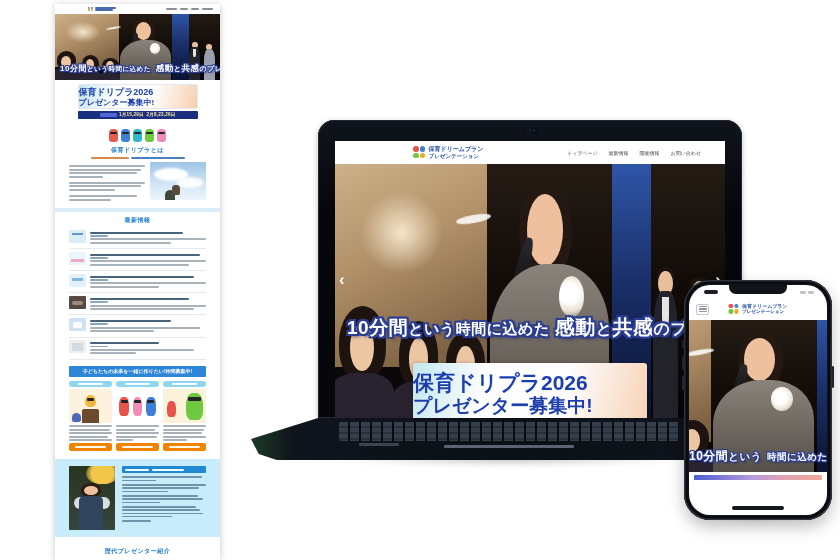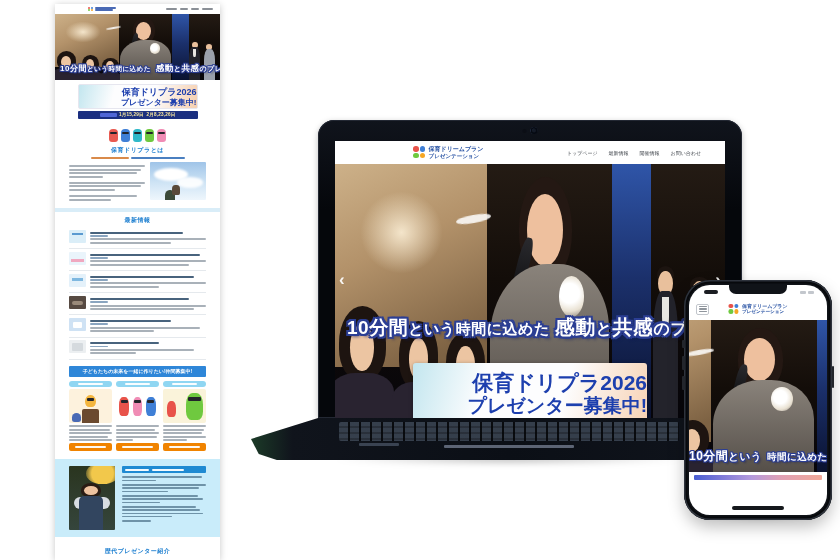--- a/index.html
+++ b/index.html
@@ -53,21 +53,21 @@
   
   .catch{color:#fff;font-weight:bold;line-height:1.18;letter-spacing:.5px;white-space:nowrap;}
   .o2{text-shadow:-2px -2px 0 #2b3e94,2px -2px 0 #2b3e94,-2px 2px 0 #2b3e94,2px 2px 0 #2b3e94,
       0 -2px 0 #2b3e94,0 2px 0 #2b3e94,-2px 0 0 #2b3e94,2px 0 0 #2b3e94,3px 3px 3px rgba(10,20,90,.55);}
   .o1{text-shadow:-1px -1px 0 #2b3e94,1px -1px 0 #2b3e94,-1px 1px 0 #2b3e94,1px 1px 0 #2b3e94,
       0 -1px 0 #2b3e94,0 1px 0 #2b3e94,-1px 0 0 #2b3e94,1px 0 0 #2b3e94,2px 2px 2px rgba(10,20,90,.55);}
   .catch span,.catch b{display:inline;}
 
   
   .grad-card{background:linear-gradient(105deg,#c3e6ef 0%,#fdfdfe 30%,#fdfdfe 62%,#f6cfae 100%);
-    color:#1d3fae;font-weight:bold;text-align:right;}
+    color:#1d3fae;font-weight:bold;text-align:left;}
 
   
   .strip{position:absolute;left:55px;top:4px;width:165px;height:556px;background:#fff;
     box-shadow:0 1px 7px rgba(0,0,0,.22);overflow:hidden;z-index:2;}
   .s-header{height:10px;display:flex;align-items:center;padding:0 7px;}
   .s-logo{margin-left:26px;display:flex;align-items:center;gap:1.5px;}
   .dot4{width:5px;height:5px;display:grid;grid-template-columns:1fr 1fr;gap:.5px;}
   .dot4 i{width:2px;height:2px;border-radius:50%;}
   .dot4 .c1{background:#e8534a}.dot4 .c2{background:#3f7fd6}.dot4 .c3{background:#6fc93f}.dot4 .c4{background:#f5a623}
   .s-logo .tb{width:21px;height:1.6px;background:#4a6ab5;border-radius:1px;margin:.6px 0;}

